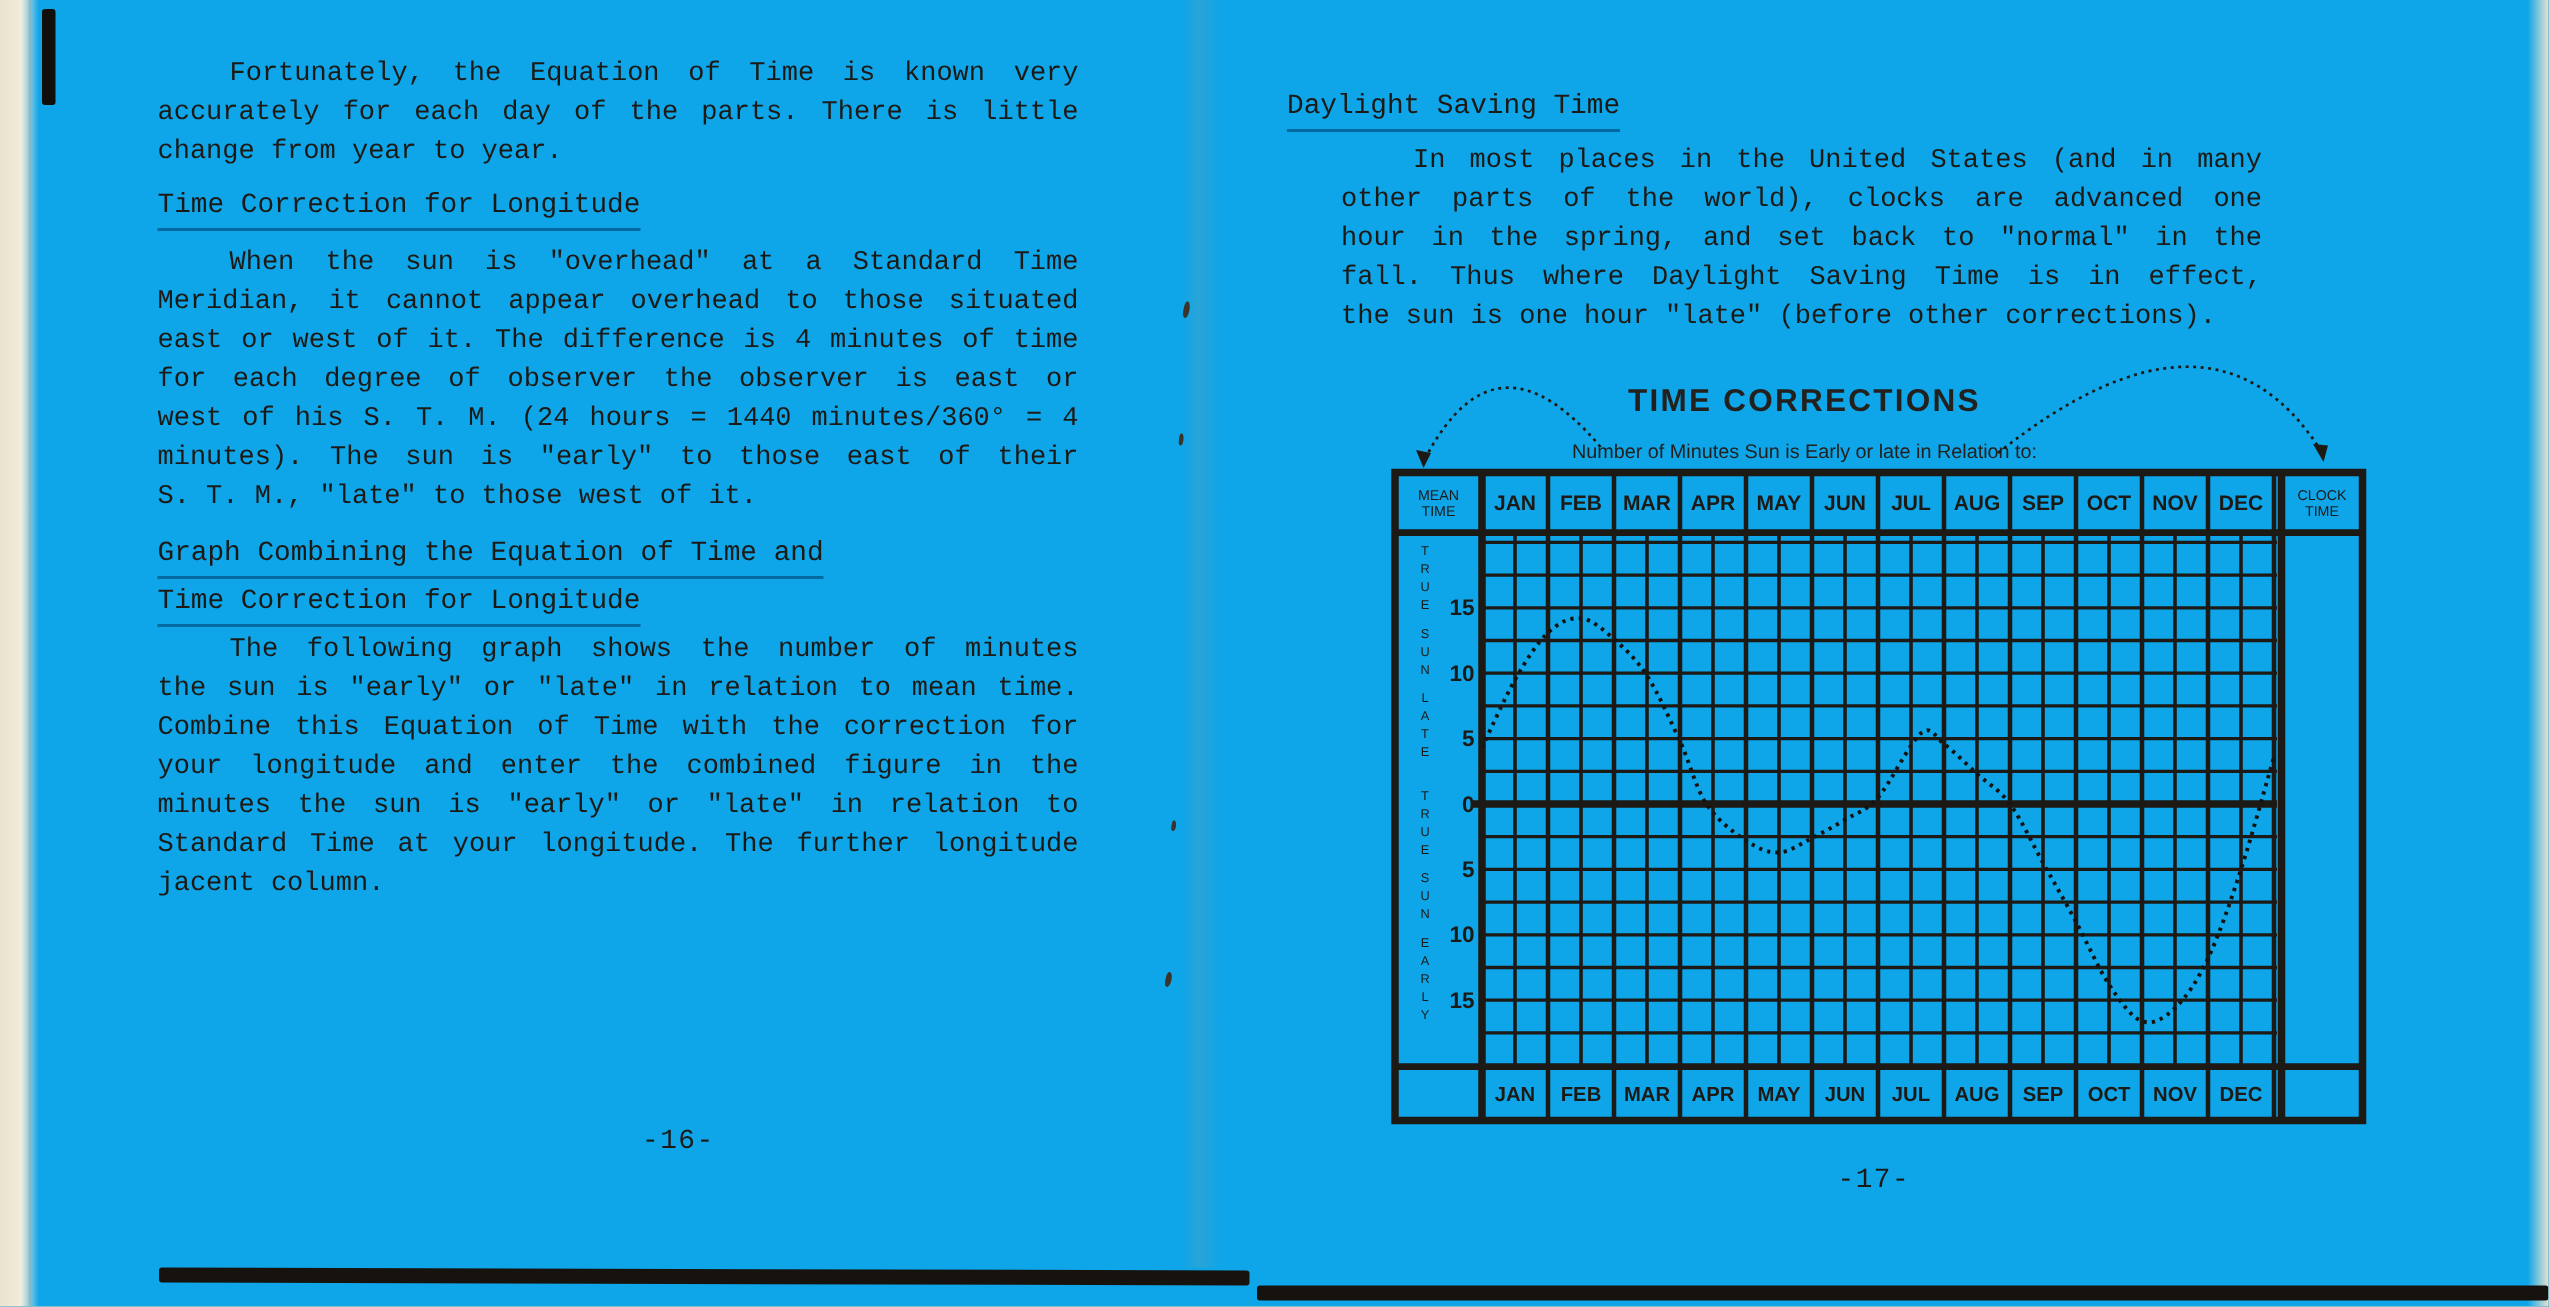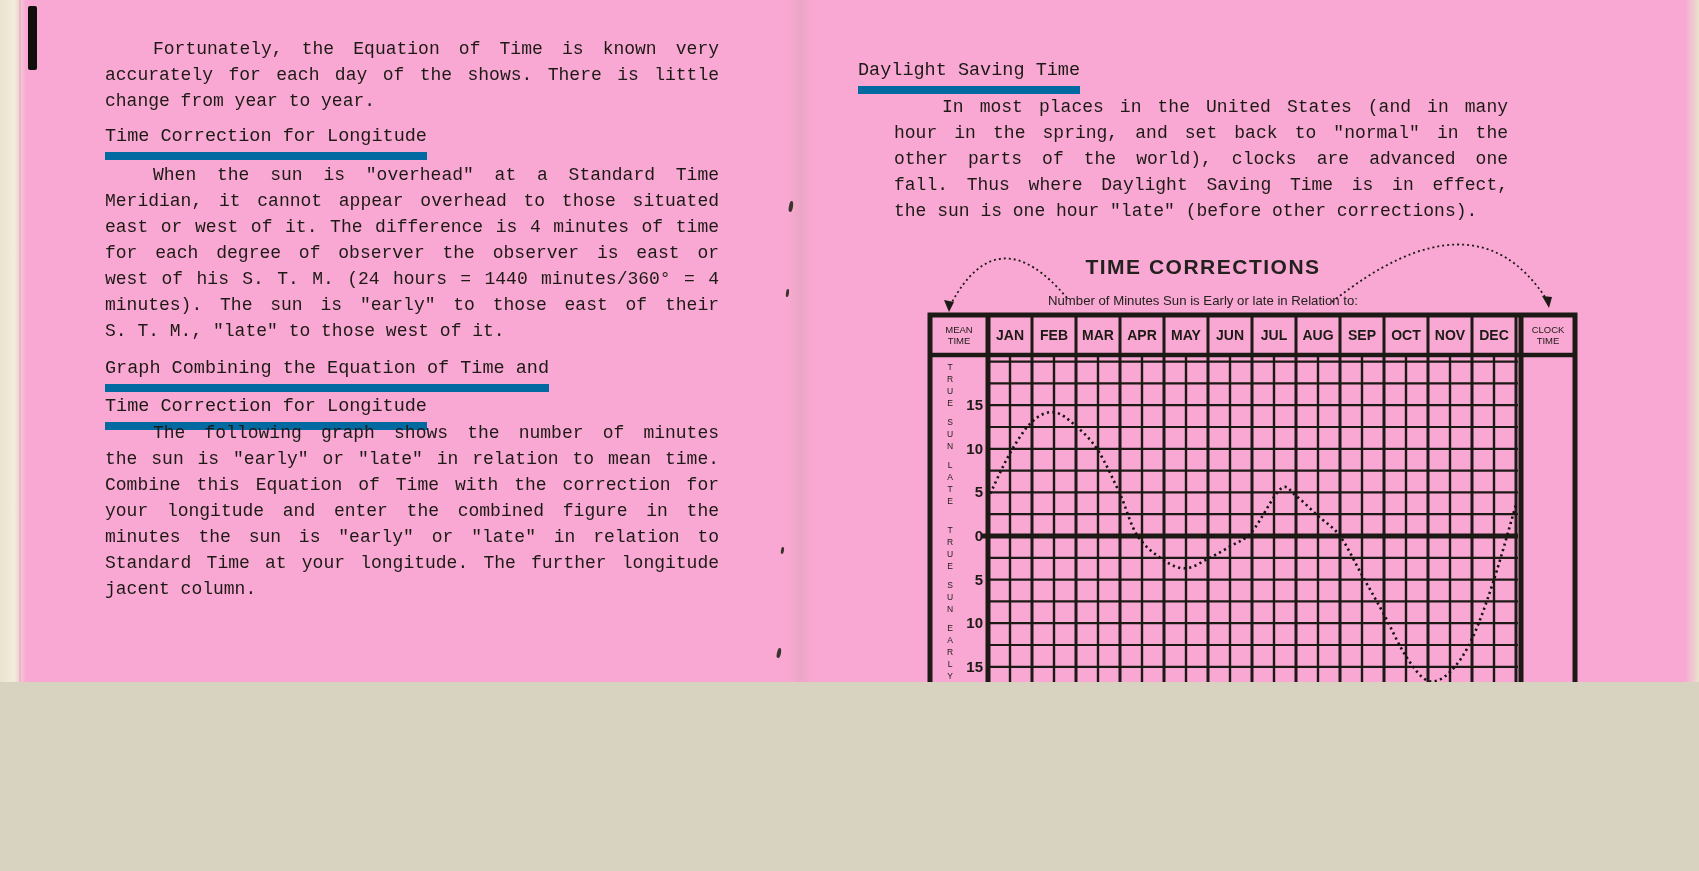--- a/index.html
+++ b/index.html
@@ -1,18 +1,18 @@
 <!DOCTYPE html>
 <html><head>
 <meta charset="utf-8">
 <style>
   html,body{margin:0;padding:0;background:#d8d2c0;}
   .canvas{
-    position:relative;width:1699px;height:682px;overflow:hidden;
-    background:#f9a8d4;
+    position:relative;width:1699px;height:871px;overflow:hidden;
+    background:#0ea5e9;
     font-family:"Liberation Mono",monospace;
     color:#1d1a15;
   }
   
   .edge-left{position:absolute;left:0;top:0;width:26px;height:871px;
     background:linear-gradient(90deg,#eae3cf 0%,#f2ecdb 55%,rgba(247,242,226,0) 100%);}
   .edge-left-line{position:absolute;left:19px;top:0;width:2px;height:871px;background:rgba(160,148,116,.25);}
   .edge-right{position:absolute;right:0;top:0;width:14px;height:871px;
     background:linear-gradient(270deg,#e9e2cd 0%,rgba(247,242,226,0) 100%);}
   .gutter{position:absolute;left:788px;top:0;width:26px;height:845px;
@@ -21,21 +21,21 @@
   .band-left{left:106px;top:846px;width:727px;height:10px;transform:rotate(.15deg);}
   .band-right{left:838px;top:857px;width:861px;height:10px;}
   .corner-bar{position:absolute;left:28px;top:6px;width:9px;height:64px;background:#100f0c;border-radius:2px;}
   .speck{position:absolute;background:#3a342a;border-radius:40% 60% 50% 50%;}
 
   .textblock{position:absolute;width:614px;font-size:18px;line-height:26px;}
   .pline{text-align:justify;text-align-last:justify;}
   .pline.last{text-align-last:left;}
   .pline.indent{text-indent:48px;}
   .hblock{position:absolute;font-size:18.5px;line-height:29px;}
-  .hblock .hline{display:table;border-bottom:8px solid #0369a1;padding-bottom:1px;}
+  .hblock .hline{display:table;border-bottom:2px solid #0369a1;padding-bottom:1px;}
   .pagenum{position:absolute;font-size:18.5px;letter-spacing:1px;margin-left:20px;}
   #chart-mount{position:absolute;left:920px;top:228px;width:662px;height:532px;}
 </style>
 </head>
 <body>
 
 <div class="canvas">
 
   <div class="edge-left"></div>
   <div class="edge-left-line"></div>
@@ -44,21 +44,21 @@
   <div class="corner-bar"></div>
   <div class="speck" style="left:789px;top:201px;width:4px;height:11px;transform:rotate(12deg);"></div>
   <div class="speck" style="left:786px;top:289px;width:3px;height:8px;transform:rotate(8deg);"></div>
   <div class="speck" style="left:781px;top:547px;width:3px;height:7px;transform:rotate(10deg);"></div>
   <div class="speck" style="left:777px;top:648px;width:4px;height:10px;transform:rotate(14deg);"></div>
   <div class="bottom-band band-left"></div>
   <div class="bottom-band band-right"></div>
 
   <div class="textblock" style="left:105px;top:36px;">
       <div class="pline indent">Fortunately, the Equation of Time is known very</div>
-      <div class="pline">accurately for each day of the shows. There is little</div>
+      <div class="pline">accurately for each day of the parts. There is little</div>
       <div class="pline last">change from year to year.</div>
     </div>
 
   <div class="hblock" style="left:105px;top:122px;">
     <div class="hline">Time Correction for Longitude</div>
   </div>
 
   <div class="textblock" style="left:105px;top:162px;">
       <div class="pline indent">When the sun is "overhead" at a Standard Time</div>
       <div class="pline">Meridian, it cannot appear overhead to those situated</div>
@@ -85,22 +85,22 @@
     </div>
 
   <div class="pagenum" style="left:408px;top:750px;">-16-</div>
 
   <div class="hblock" style="left:858px;top:56px;">
     <div class="hline">Daylight Saving Time</div>
   </div>
 
   <div class="textblock" style="left:858px;top:94px;margin-left:36px;">
       <div class="pline indent">In most places in the United States (and in many</div>
+      <div class="pline">other parts of the world), clocks are advanced one</div>
       <div class="pline">hour in the spring, and set back to "normal" in the</div>
-      <div class="pline">other parts of the world), clocks are advanced one</div>
       <div class="pline">fall. Thus where Daylight Saving Time is in effect,</div>
       <div class="pline last">the sun is one hour "late" (before other corrections).</div>
     </div>
 
   <div id="chart-mount"><svg width="662" height="532" viewBox="0 0 662 532">
         <rect x="10" y="87" width="645" height="432" fill="none" stroke="#1d1a15" stroke-width="5"></rect>
         <g>
           <line x1="68" y1="286.2" x2="598" y2="286.2" stroke="#1d1a15" stroke-width="2.2"></line>
           <line x1="68" y1="329.8" x2="598" y2="329.8" stroke="#1d1a15" stroke-width="2.2"></line>
           <line x1="68" y1="264.4" x2="598" y2="264.4" stroke="#1d1a15" stroke-width="2.2"></line>

